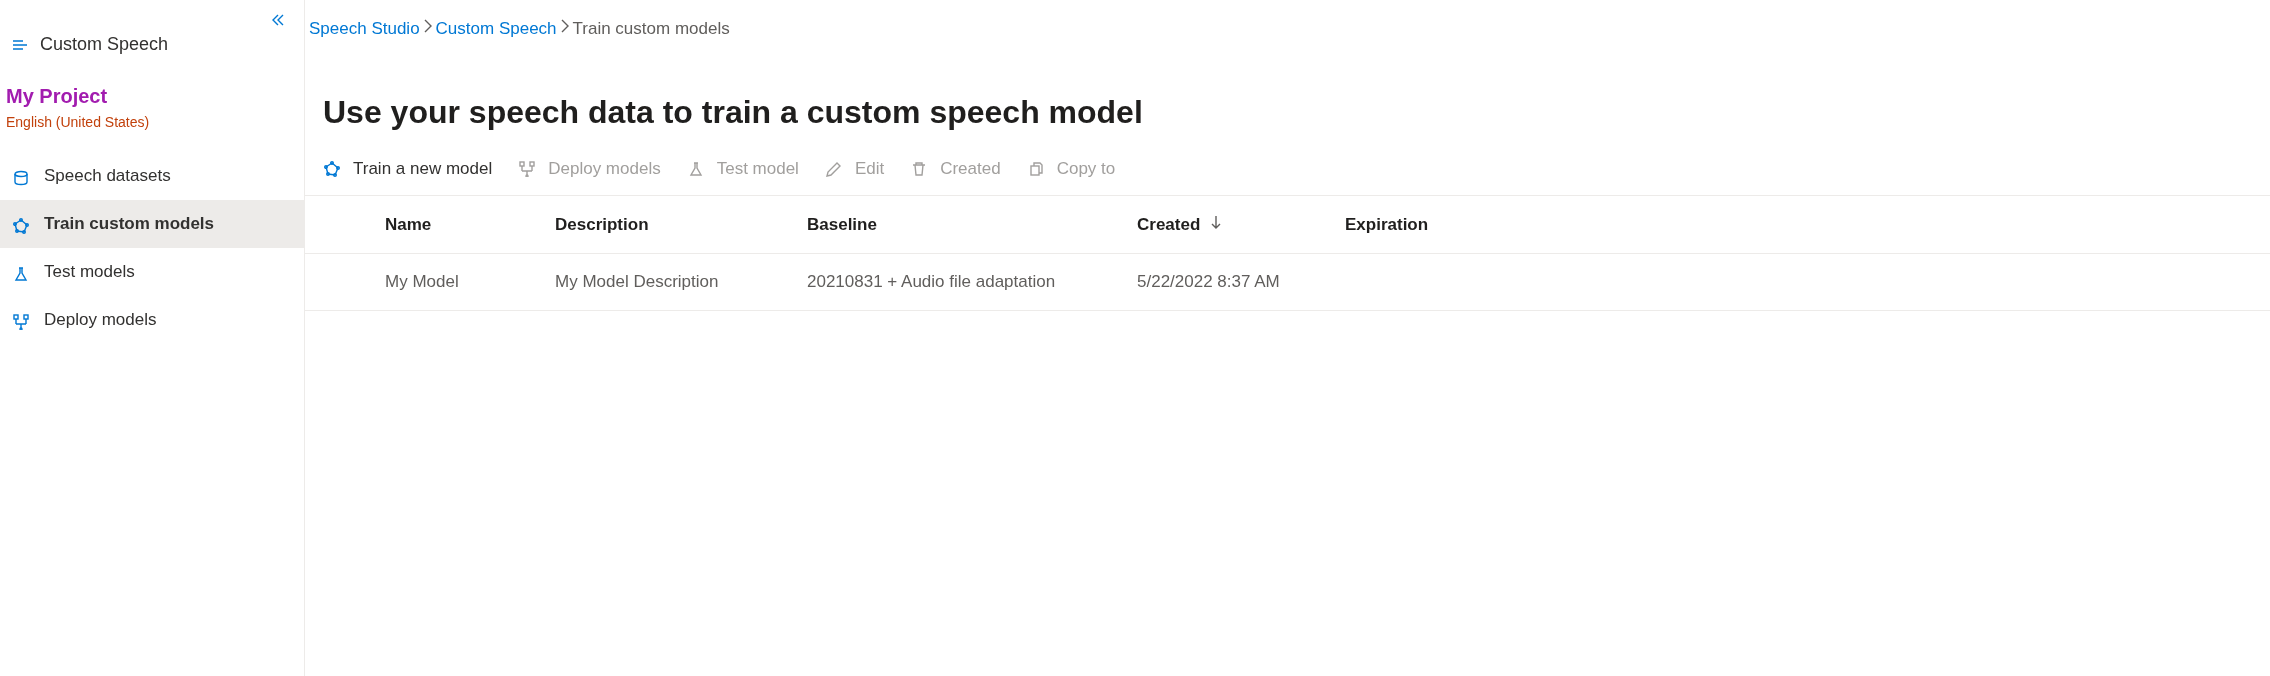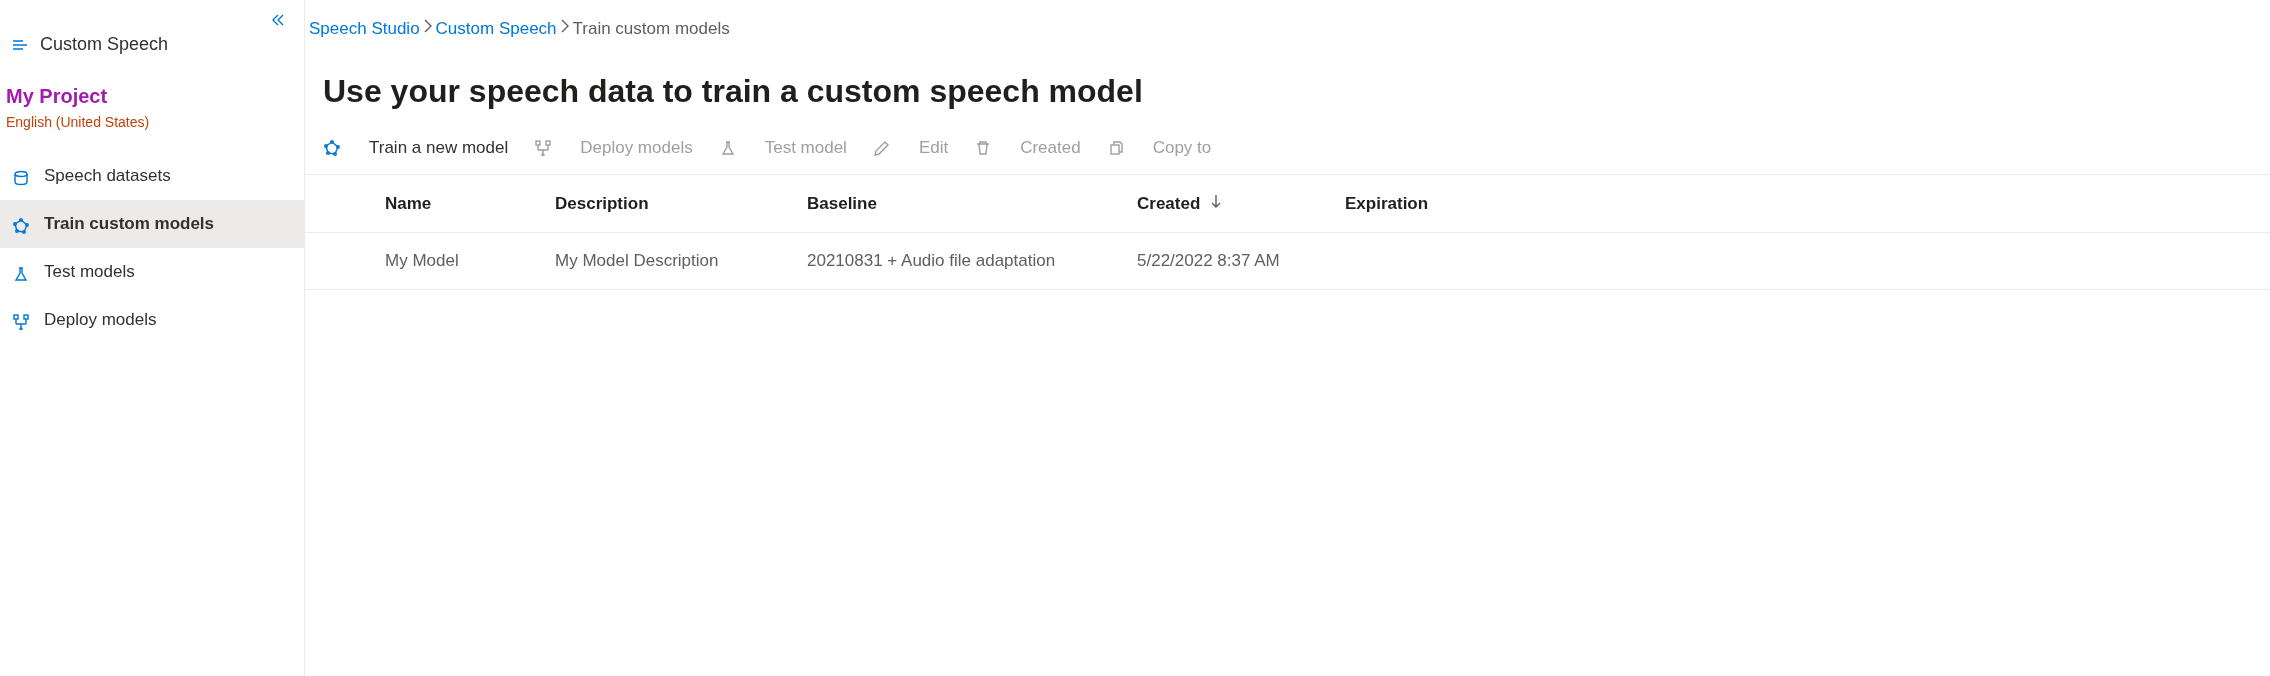--- a/index.html
+++ b/index.html
@@ -78,21 +78,21 @@
     .main {
       flex: 1;
       padding: 18px 0 0 0;
       overflow: auto;
     }
     .breadcrumb {
       display: flex;
       align-items: center;
       font-size: 17px;
       padding-left: 4px;
-      margin-bottom: 34px;
+      margin-bottom: 55px;
     }
     .breadcrumb a {
       color: #0078d4;
       text-decoration: none;
       cursor: pointer;
     }
     .breadcrumb .sep {
       color: #605e5c;
     }
     .breadcrumb .current {
@@ -109,21 +109,21 @@
       display: flex;
       align-items: center;
       gap: 26px;
       padding: 0 0 16px 18px;
       border-bottom: 1px solid #edebe9;
       font-size: 17px;
     }
     .tool-btn {
       display: inline-flex;
       align-items: center;
-      gap: 28px;
+      gap: 12px;
       cursor: pointer;
       color: #323130;
     }
     .tool-btn.primary .icon,
     .tool-btn.primary span {
       color: #0078d4;
     }
     .tool-btn.primary span { color: #323130; }
     .tool-btn.primary .icon { color: #0078d4; }
     .tool-btn.disabled {

